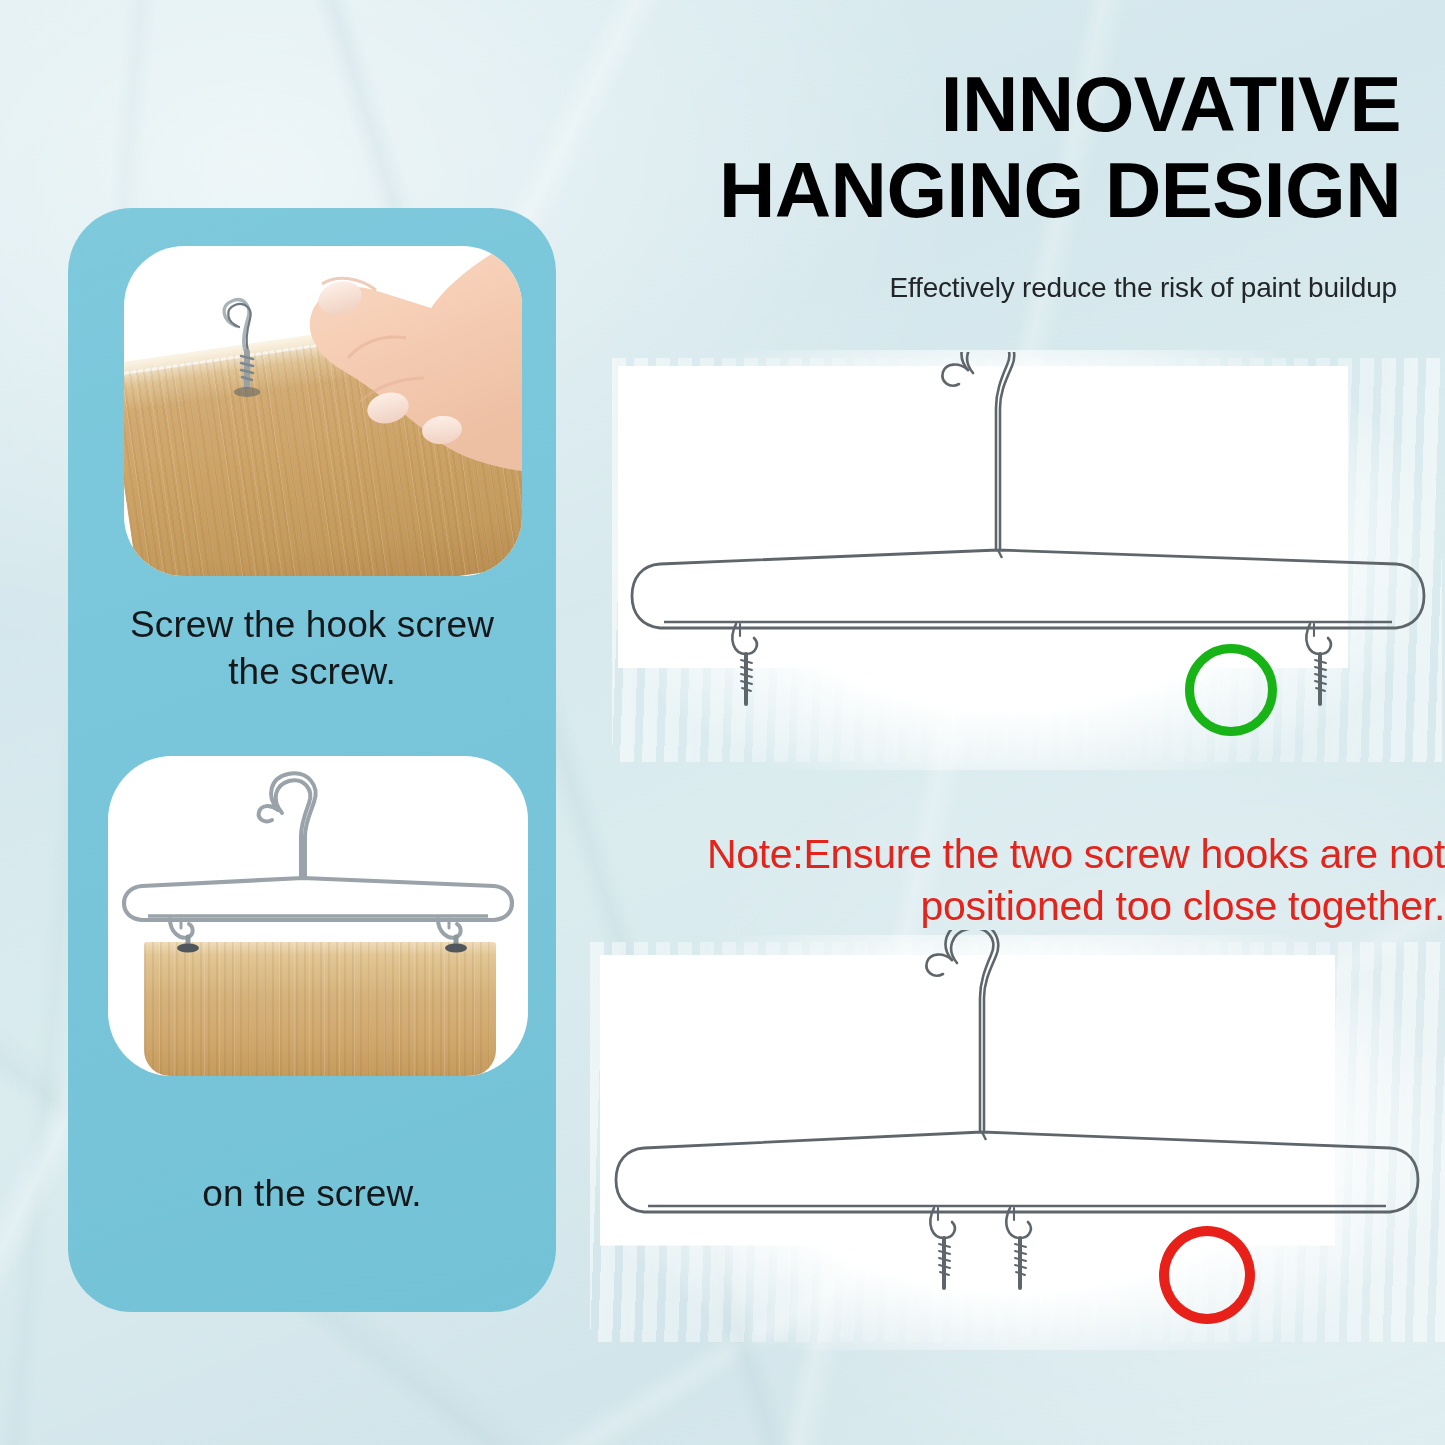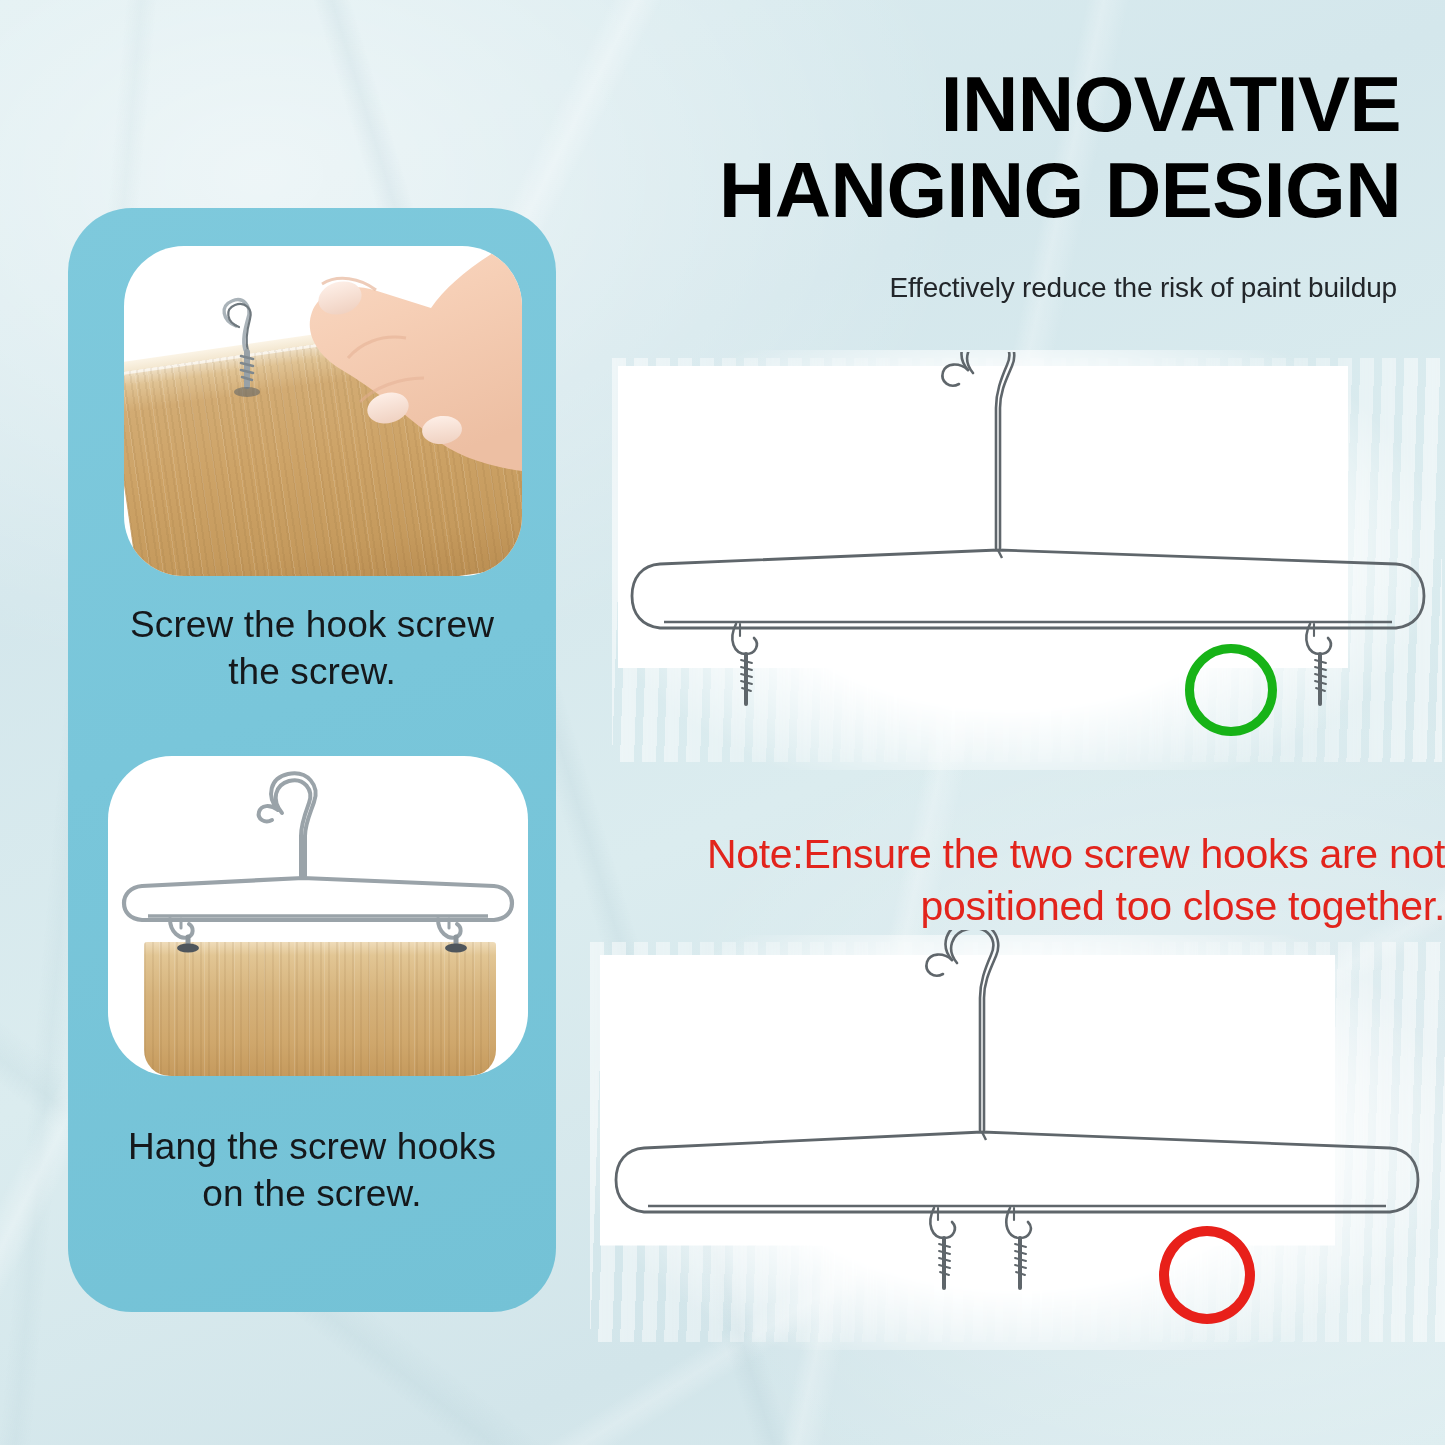--- a/index.html
+++ b/index.html
@@ -343,21 +343,21 @@
         <g stroke="#8d969c" stroke-width="5" stroke-linecap="round">
           <path d="M80 181 L80 192"></path>
           <path d="M348 181 L348 192"></path>
         </g>
         <ellipse cx="80" cy="192" rx="11" ry="4.5" fill="#4f565c"></ellipse>
         <ellipse cx="348" cy="192" rx="11" ry="4.5" fill="#4f565c"></ellipse>
       </svg>
     </div>
 
     <div class="caption two">
-      <span>Hang the screw hooks</span><br>
+      <br>
       <span>on the screw.</span>
     </div>
   </div>
 
   <div class="headline">
     <span class="l1">INNOVATIVE</span>
     <span class="l2">HANGING DESIGN</span>
   </div>
   <div class="subhead">Effectively reduce the risk of paint buildup</div>
 

